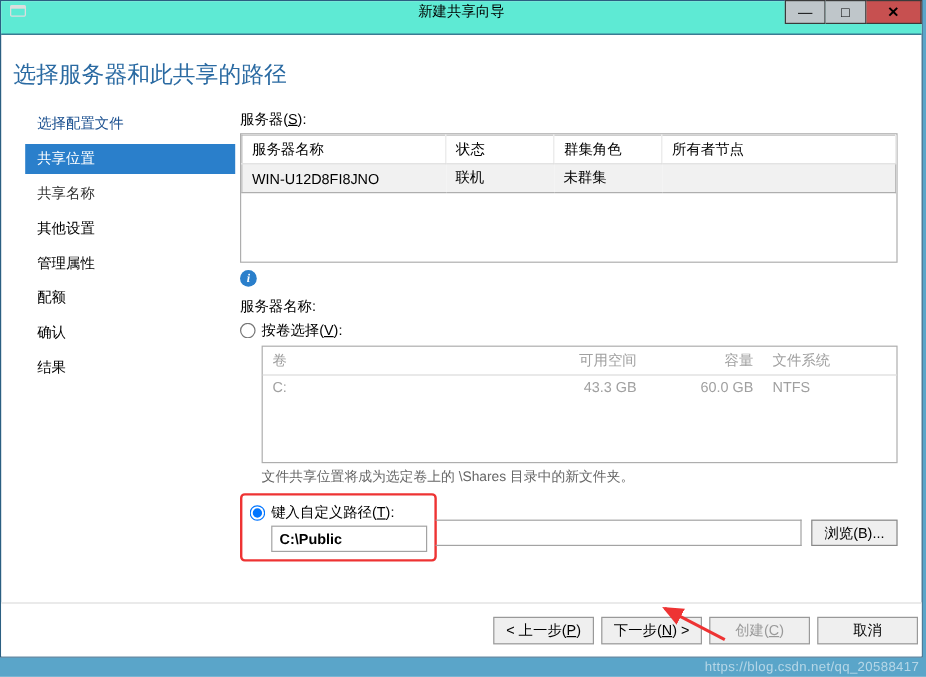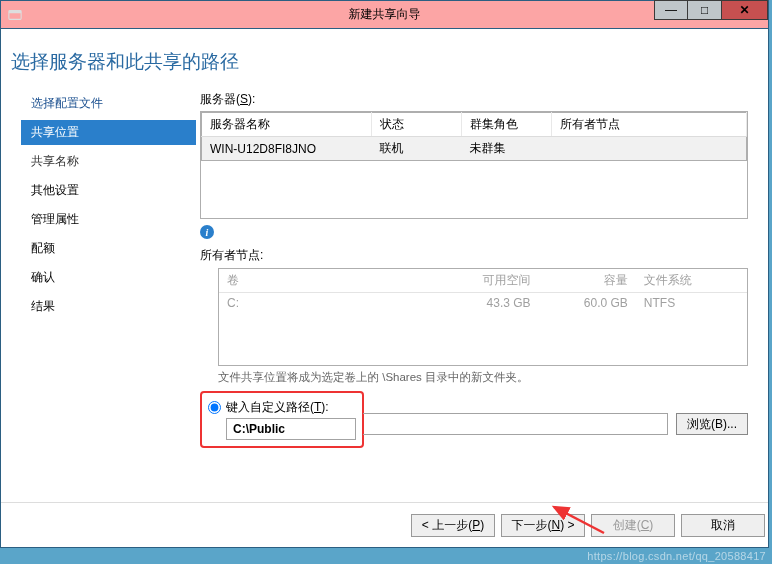--- a/index.html
+++ b/index.html
@@ -1,20 +1,20 @@
 <!DOCTYPE html>
 <html><head>
   <meta charset="utf-8">
   <style>
     * { box-sizing: border-box; margin: 0; padding: 0; font-family: "Microsoft YaHei", "Segoe UI", Tahoma, sans-serif; }
     body { background: #5aa5c9; width: 772px; height: 564px; position: relative; overflow: hidden; }
 
     .window { position: absolute; left: 0; top: 0; width: 769px; height: 548px; background: #fff; border: 1px solid #2b5f82; }
 
-    .titlebar { height: 28px; background: #fca5a5; border-bottom: 1px solid #2b5f82; display: flex; align-items: center; position: relative; }
+    .titlebar { height: 28px; background: #5eead4; border-bottom: 1px solid #2b5f82; display: flex; align-items: flex-start; position: relative; }
     .titlebar-icon { width: 16px; height: 16px; margin-left: 6px; display:flex; align-items:center; justify-content:center; }
     .titlebar-icon svg { width:14px; height:14px; }
     .titlebar-title { position: absolute; left: 50%; transform: translateX(-50%); font-size: 12px; color: #000; }
     .win-buttons { position: absolute; right: 0; top: -1px; display: flex; }
     .win-btn { width: 34px; height: 20px; border: 1px solid #3a3a3a; display: flex; align-items: center; justify-content: center; font-size: 12px; font-family: Arial; background: #bfc6ca; }
     .win-btn.min { background: #bfc6ca; }
     .win-btn.max { background: #bfc6ca; border-left: none; }
     .win-btn.close { background: #c75050; color: #000; font-weight: bold; border-left: none; width: 46px; }
     .content-inner { flex:1; display:flex; }
 
@@ -121,22 +121,26 @@
                 <td></td>
               </tr>
             </tbody>
           </table>
         </div>
 
         <div class="info-row">
           <span class="info-icon">i</span>
         </div>
 
-        <div class="section-label">所有者节点:</div>
+        <div class="section-label">服务器名称:</div>
 
+        <label class="radio-row">
+          <input type="radio" name="loc" style="">
+          <span>按卷选择(<span class="key">V</span>):</span>
+        </label>
 
         <div class="vol-box dis">
           <table class="vol-table">
             <thead>
                 <tr>
               <th style="width:160px">卷</th>
               <th class="r" style="width:70px">可用空间</th>
               <th class="r" style="width:70px">容量</th>
               <th style="width:80px">文件系统</th>
             </tr>

